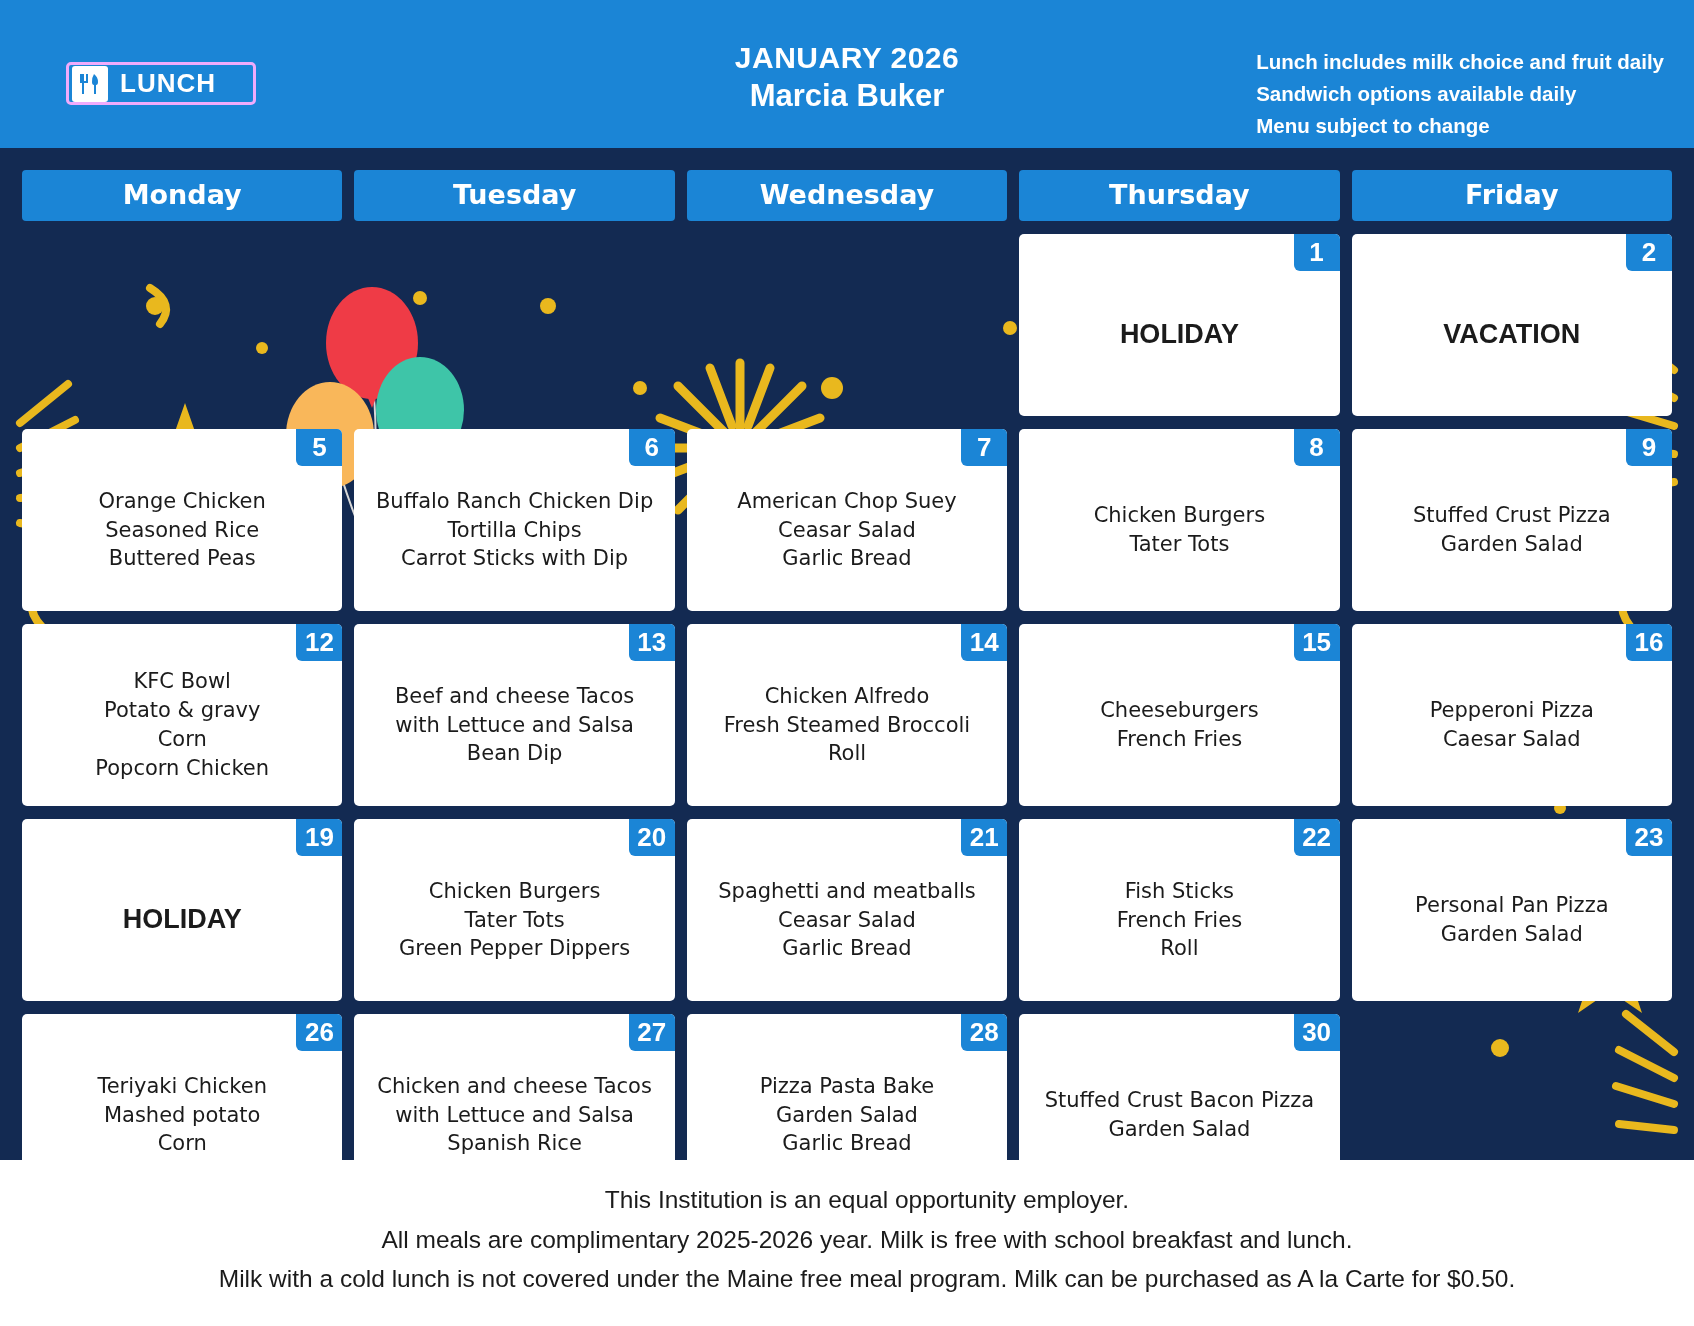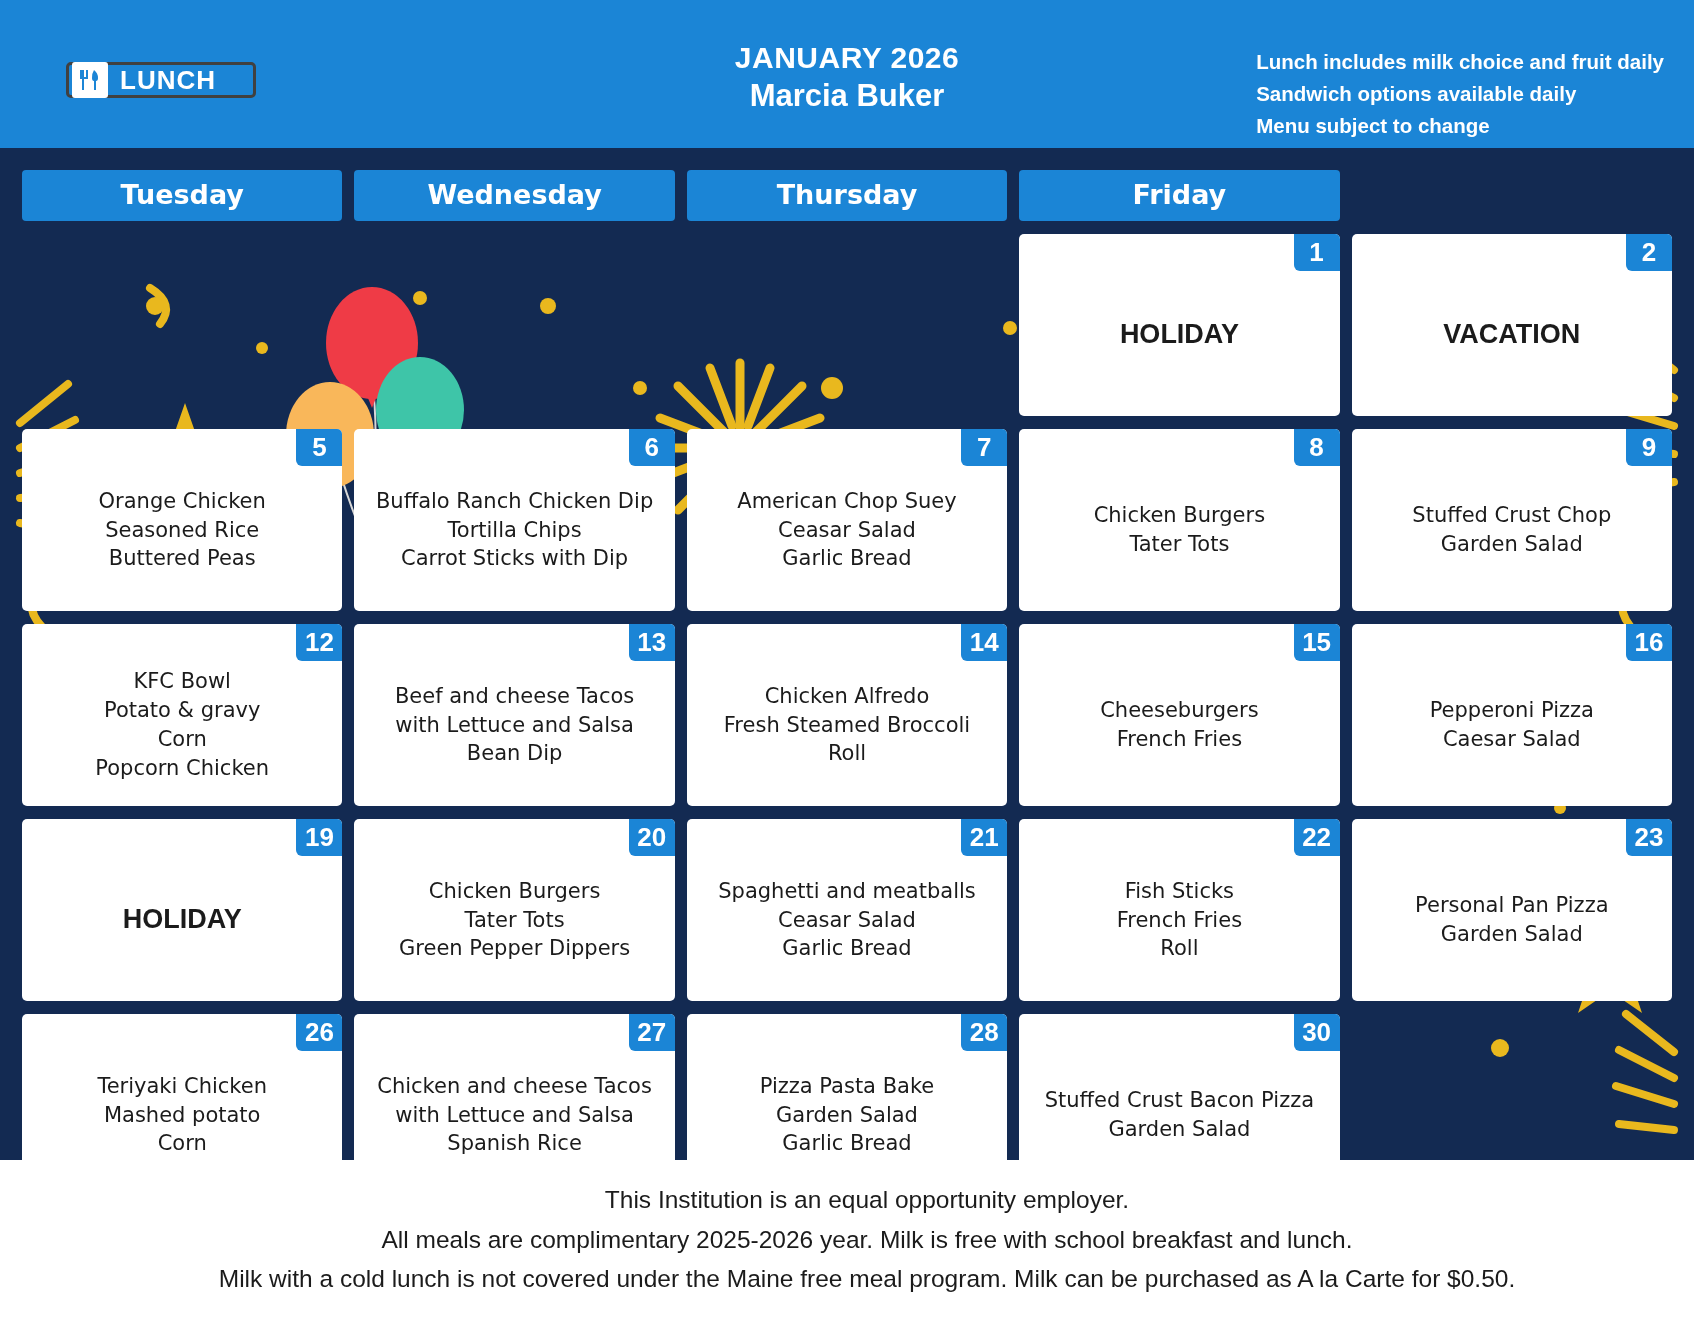--- a/index.html
+++ b/index.html
@@ -28,22 +28,22 @@
     display: flex;
     align-items: center;
     box-sizing: border-box;
     padding: 0 20px;
   }
   .logo-box {
     position: absolute;
     left: 66px;
     top: 62px;
     width: 190px;
-    height: 36px;
-    border: 3px solid #404040;
+    height: 43px;
+    border: 3px solid #f0abfc;
     border-radius: 5px;
     display: flex;
     align-items: center;
     box-sizing: border-box;
   }
   .logo-icon {
     width: 36px;
     height: 36px;
     margin-left: 3px;
     background: #ffffff;
@@ -318,20 +318,21 @@
         <ellipse cx="420" cy="262" rx="44" ry="53" fill="#3ec5a8"></ellipse>
         <polygon points="368,250 376,250 372,260" fill="#ef3b46"></polygon>
         <polygon points="326,339 334,339 330,349" fill="#f9b75a"></polygon>
         <polygon points="416,314 424,314 420,324" fill="#3ec5a8"></polygon>
       </g>
     </svg>
 
     <div class="cal-inner">
 
       <div class="dow-row">
+        <div class="dow">Monday</div>
         <div class="dow">Tuesday</div>
         <div class="dow">Wednesday</div>
         <div class="dow">Thursday</div>
         <div class="dow">Friday</div>
       </div>
 
       <div id="weeks-container">
           <div class="week">
             <div class="cell empty"></div>
             <div class="cell empty"></div>
@@ -377,21 +378,21 @@
             <div class="cell">
               <div class="daynum">8</div>
               <div class="items">
                 <div>Chicken Burgers</div>
                 <div>Tater Tots</div>
               </div>
             </div>
             <div class="cell">
               <div class="daynum">9</div>
               <div class="items">
-                <div>Stuffed Crust Chop</div>
+                <div>Stuffed Crust Pizza</div>
                 <div>Garden Salad</div>
               </div>
             </div>
           </div>
           <div class="week">
             <div class="cell">
               <div class="daynum">12</div>
               <div class="items">
                 <div>KFC Bowl</div>
                 <div>Potato &amp; gravy</div>

